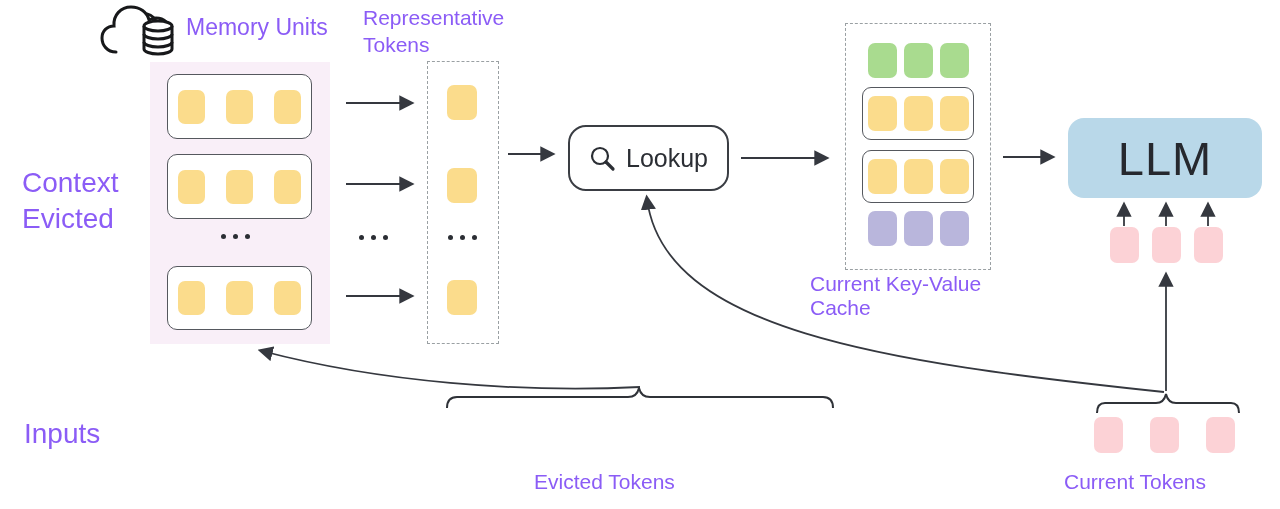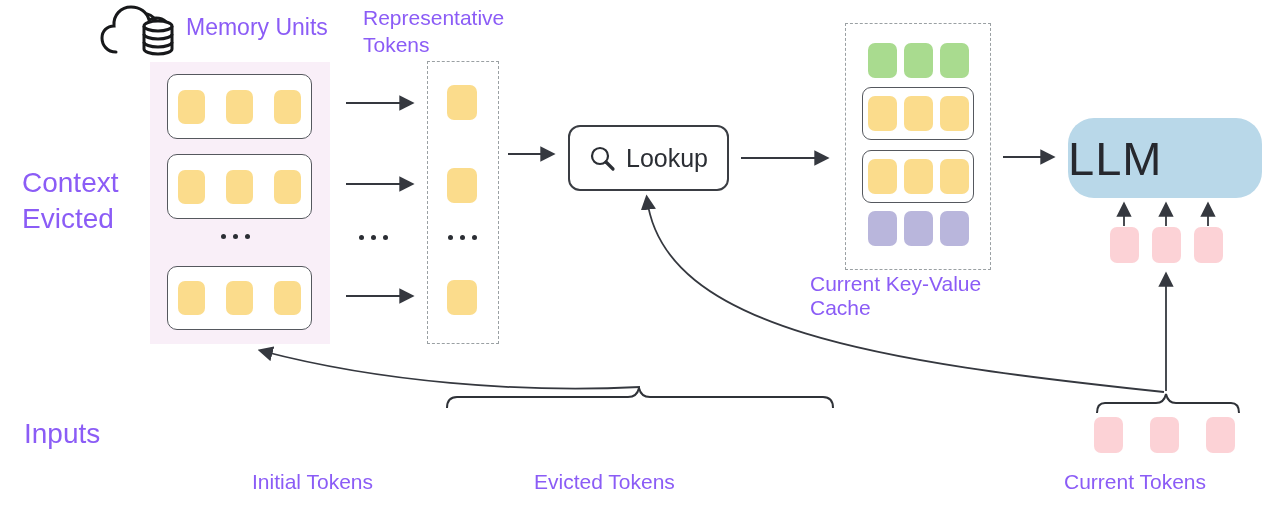--- a/index.html
+++ b/index.html
@@ -23,25 +23,25 @@
     border:1.3px solid #55585e;border-radius:10px;
     display:flex;align-items:center;justify-content:center;gap:21px;}
   .dashed-box{position:absolute;border:1.6px dashed #9aa0a3;background:transparent;}
   #rep-box{left:427px;top:61px;width:70px;height:281px;}
   #cache-box{left:845px;top:23px;width:144px;height:245px;}
   .cache-row{position:absolute;left:0;width:100%;display:flex;justify-content:center;gap:7px;}
   .cunit{position:absolute;left:50%;transform:translateX(-50%);width:110px;height:51px;
     background:#fff;border:1.3px solid #55585e;border-radius:9px;
     display:flex;align-items:center;justify-content:center;gap:7px;}
   #lookup-btn{left:568px;top:125px;width:157px;height:62px;background:#fff;
-    border:2px solid #3a3d43;border-radius:12px;
+    border:2px solid #3a3d43;border-radius:18px;
     display:flex;align-items:center;justify-content:center;gap:10px;}
   #lookup-btn .txt{font-size:25px;color:#2b2e34;}
-  #llm-box{left:1068px;top:118px;width:194px;height:80px;background:#b9d8e9;border-radius:26px;
-    display:flex;align-items:center;}
+  #llm-box{left:1068px;top:118px;width:194px;height:80px;background:#b9d8e9;border-radius:16px;
+    display:flex;align-items:center;justify-content:center;}
   #llm-box .txt{font-size:47px;font-weight:500;color:#26282e;letter-spacing:1px;}
   #input-strip{left:150px;top:404px;width:861px;height:62px;background:#f2f4f3;}
   
   .dots{position:absolute;display:flex;gap:7px;align-items:center;}
   .dots i{width:5px;height:5px;border-radius:50%;background:#2b2e34;display:block;}
   svg.overlay{position:absolute;left:0;top:0;pointer-events:none;}
   .ln{stroke:#35383f;stroke-width:1.8;fill:none;}
   .brace{stroke:#2f3238;stroke-width:2;fill:none;}
 </style>
 </head>
@@ -152,21 +152,20 @@
   <div class="abs pink" style="left:1152px;top:227px;width:29px;height:36px;border-radius:7px;"></div>
   <div class="abs pink" style="left:1194px;top:227px;width:29px;height:36px;border-radius:7px;"></div>
 
   <div class="lbl" style="left:24px;top:418px;font-size:28px;">Inputs</div>
 
 
   <div class="abs pink" style="left:1094px;top:417px;width:29px;height:36px;border-radius:7px;"></div>
   <div class="abs pink" style="left:1150px;top:417px;width:29px;height:36px;border-radius:7px;"></div>
   <div class="abs pink" style="left:1206px;top:417px;width:29px;height:36px;border-radius:7px;"></div>
 
-  <div class="lbl center" style="left:252px;top:470px;width:200px;font-size:21px;">Initial Tokens</div>
   <div class="lbl center" style="left:534px;top:470px;width:200px;font-size:21px;">Evicted Tokens</div>
   <div class="lbl center" style="left:1064px;top:470px;width:200px;font-size:21px;">Current Tokens</div>
 
   <svg class="overlay" width="1280" height="509" viewBox="0 0 1280 509">
     <defs>
       <marker id="ah" viewBox="0 0 10 10" refX="7" refY="5" markerWidth="8.5" markerHeight="8.5" orient="auto">
         <path d="M0 0 L10 5 L0 10 z" fill="#35383f"></path>
       </marker>
     </defs>
 

